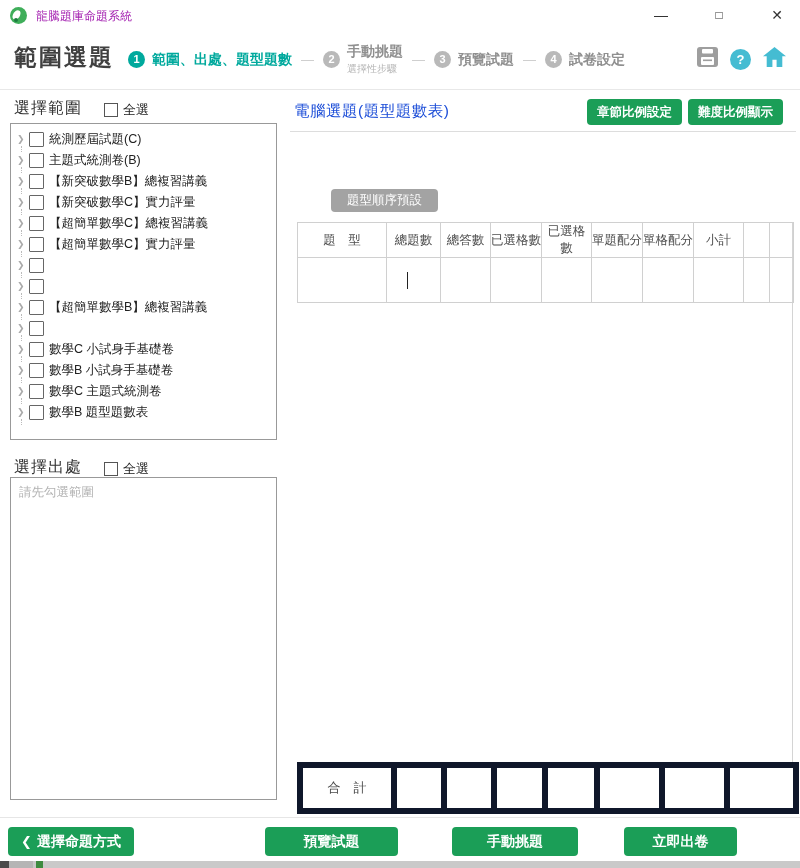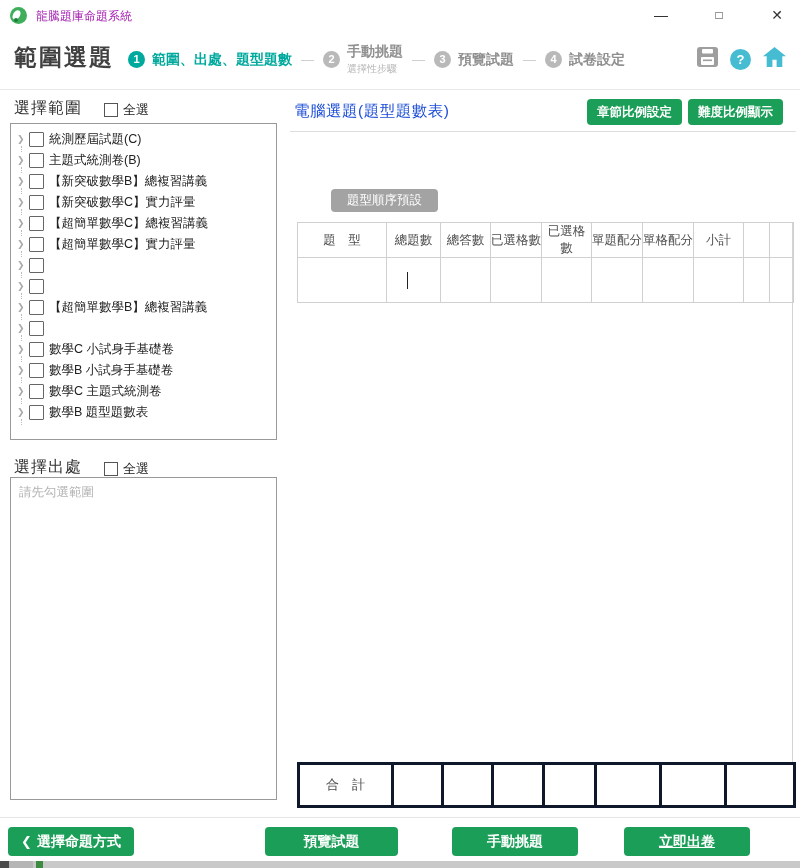--- a/index.html
+++ b/index.html
@@ -65,31 +65,31 @@
   .order-badge{position:absolute;left:294px;top:189px;background:#a3a3a3;color:#fff;font-size:12.5px;
     padding:3px 16px;border-radius:4px;margin-left:37px;}
   .vline{position:absolute;left:792px;top:222px;width:1px;height:540px;background:#d4d4d4;}
   table{border-collapse:collapse;}
   .qtable{position:absolute;left:297px;top:222px;}
   .qtable th,.qtable td{border:1px solid #d0d0d0;padding:0;font-weight:normal;}
   .qtable th{height:30px;font-size:12.5px;color:#4d4d4d;text-align:center;}
   .qtable td{height:44px;}
   .caret{display:inline-block;width:1px;height:17px;background:#222;margin-left:20px;vertical-align:middle;}
   .ftable{position:absolute;left:297px;top:762px;}
-  .ftable td{border:3px solid #0f172a;height:38px;font-size:13px;color:#4a4a4a;text-align:center;}
+  .ftable td{border:6px solid #0f172a;height:38px;font-size:13px;color:#4a4a4a;text-align:center;}
 
   
   .hr3{position:absolute;top:817px;left:0;width:800px;height:1px;background:#e6e6e6;}
   .foot-btn{position:absolute;top:827px;height:29px;line-height:29px;background:#1b9e57;color:#fff;
     font-size:14px;font-weight:bold;border-radius:4px;text-align:center;cursor:pointer;}
   .fb-back{left:8px;padding:0 13px;}
   .fb-back .chevl{font-size:13px;margin-right:5px;}
   .fb-preview{left:265px;width:133px;}
   .fb-manual{left:452px;width:126px;}
-  .fb-export{left:624px;width:126px;text-decoration:underline;}
+  .fb-export{left:624px;width:113px;}
 
   
   .strip{position:absolute;top:861px;left:0;width:800px;height:7px;background:#c9c9c9;}
   .strip-dark{position:absolute;left:0;top:0;width:9px;height:7px;background:#4a4a4a;}
   .strip-mid{position:absolute;left:9px;top:0;width:24px;height:7px;background:#b5b5b5;}
   .strip-green{position:absolute;left:36px;top:0;width:7px;height:7px;background:#3d8b40;}
 </style>
 </head>
 <body>
 

